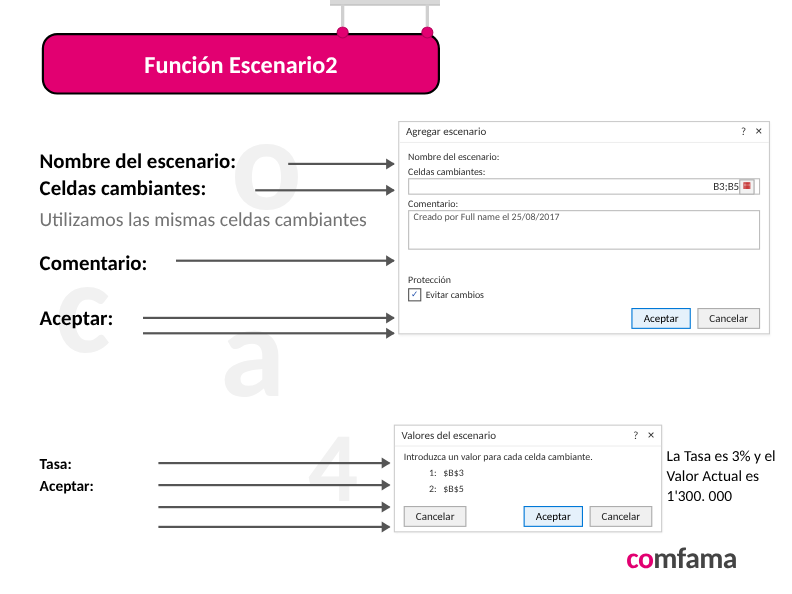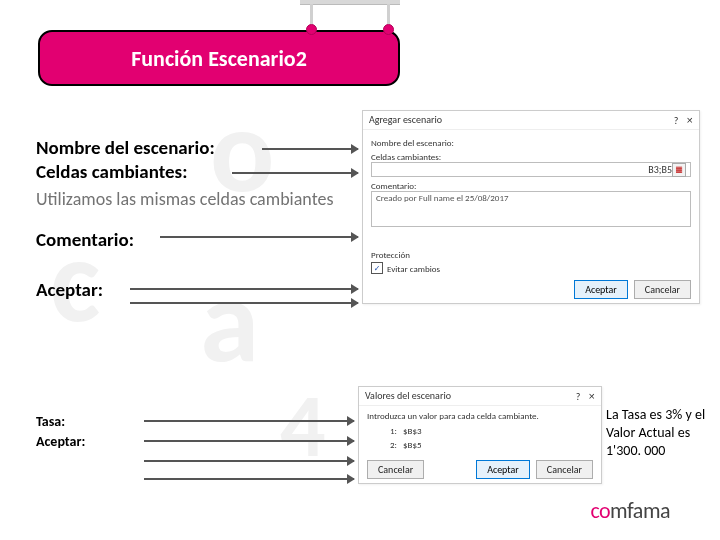--- a/index.html
+++ b/index.html
@@ -31,21 +31,21 @@
 .inp.ref{display:flex;align-items:center;justify-content:flex-end}
 .inp.ref .refbtn{width:12px;height:12px;border:1px solid #aaa;background:#f3f3f3;display:inline-flex;align-items:center;justify-content:center;font-size:8px;color:#b00}
 .txtarea{border:1px solid #bdbdbd;height:34px;font-size:9px;padding:0 4px;color:#555}
 .chk{display:flex;align-items:center;gap:4px;font-size:9px;margin-top:2px}
 .chk .box{width:10px;height:10px;border:1px solid #555;background:#fff;display:inline-flex;align-items:center;justify-content:center;font-size:8px;color:#1a4aa8}
 .btnrow{display:flex;justify-content:flex-end;gap:6px;margin-top:6px}
 .btn{border:1px solid #adadad;background:#f0f0f0;font-size:10px;padding:2px 10px;color:#222}
 .btn.primary{border-color:#0078d7;color:#000;background:#e5f1fb}
 .grid2{display:grid;grid-template-columns:30px 1fr;row-gap:3px;column-gap:6px;font-size:9px;align-items:center}
 .note{position:absolute;right:6px;top:406px;width:108px;font-size:14px;line-height:1.3;color:#000;z-index:2}
-.brand{position:absolute;right:50px;bottom:16px;font-weight:normal;font-size:22px;letter-spacing:-0.5px;z-index:2}
+.brand{position:absolute;right:50px;bottom:16px;font-weight:bold;font-size:27px;letter-spacing:-0.5px;z-index:2}
 .brand .c{color:#e20071}.brand .o{color:#444}
 </style>
 </head>
 <body>
 
 <div class="bg-letters" style="top:90px;left:210px">o</div>
 <div class="bg-letters" style="top:220px;left:50px">c</div>
 <div class="bg-letters" style="top:260px;left:200px">a</div>
 <div class="bg-letters" style="top:380px;left:280px;font-size:90px">4</div>
 

